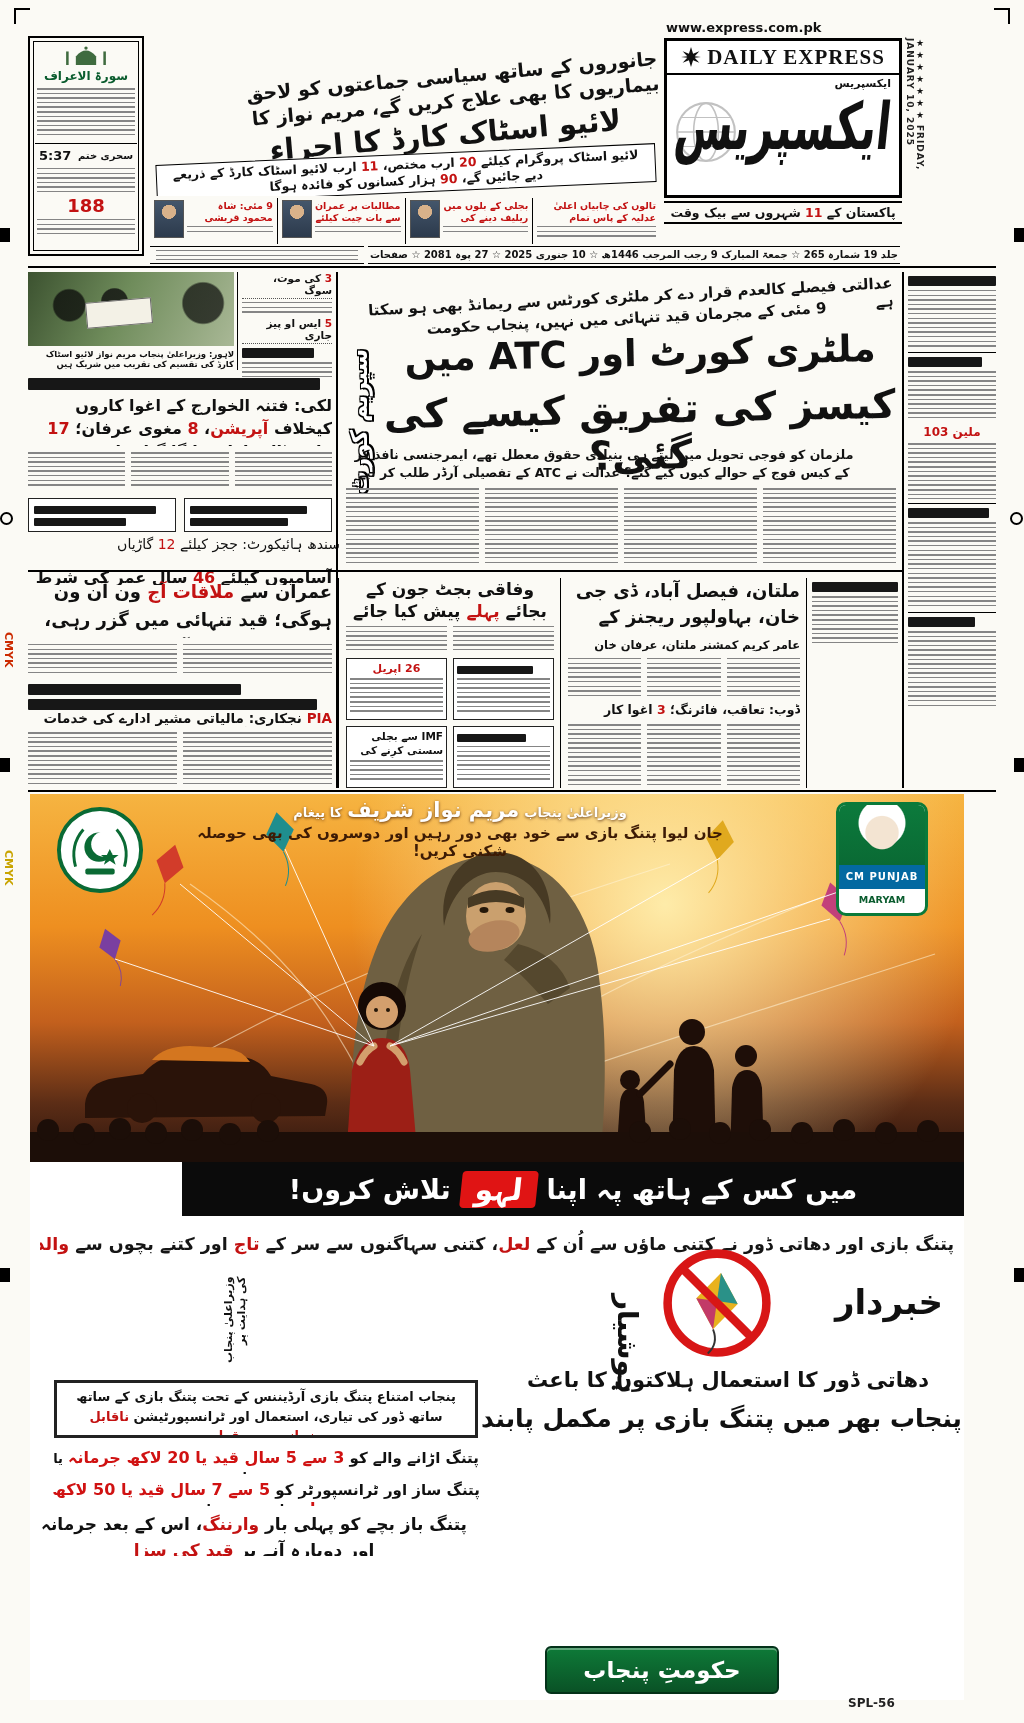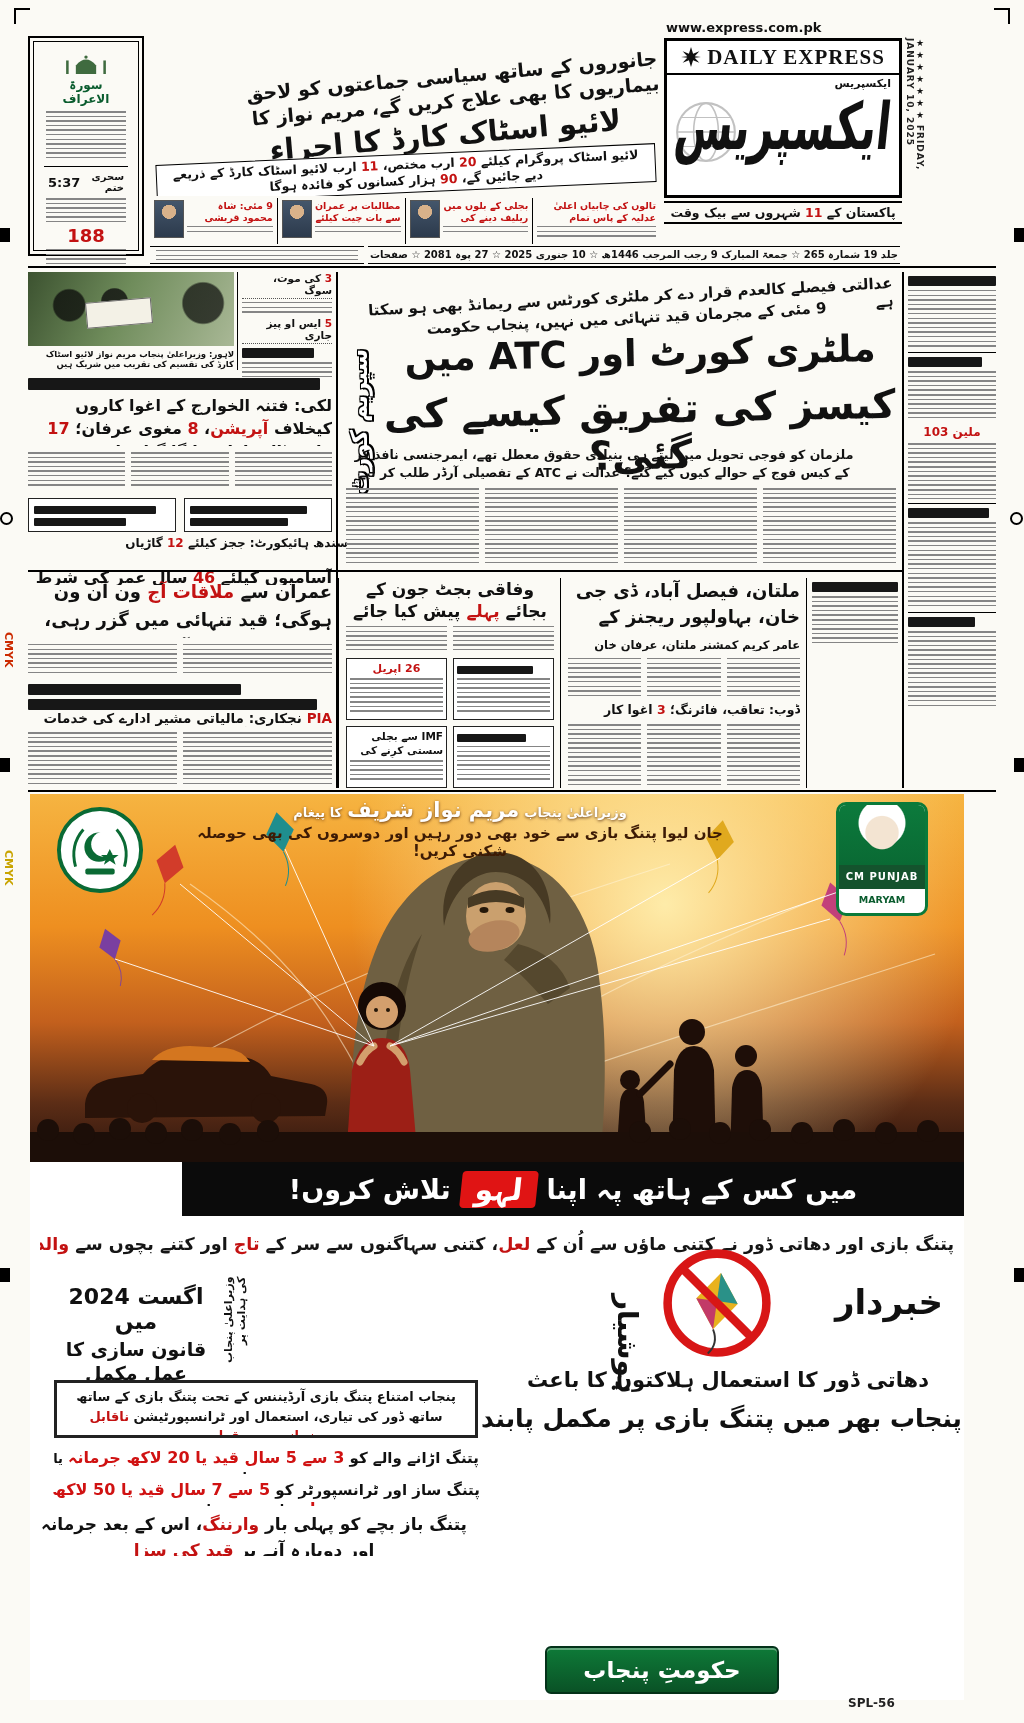--- a/index.html
+++ b/index.html
@@ -80,21 +80,21 @@
   <div class="abs ur b c clip" style="left:664px;top:201px;width:238px;height:23px;border-top:2px solid #000;border-bottom:2px solid #000;font-size:12.5px;line-height:19px">
     <span>پاکستان کے </span><span class="red">11</span><span> شہروں سے بیک وقت شائع ہونے والا اخبار</span>
   </div>
 
   <div class="abs ur b c clip" style="left:368px;top:246px;width:532px;height:18px;border-top:1.5px solid #000;border-bottom:1.5px solid #000;font-size:10px;line-height:15px">جلد 19 شمارہ 265 ☆ جمعۃ المبارک 9 رجب المرجب 1446ھ ☆ 10 جنوری 2025 ☆ 27 پوہ 2081 ☆ صفحات 8 ☆ قیمت 40 روپے</div>
   <div class="abs clip" style="left:150px;top:246px;width:214px;height:18px;border-top:1.5px solid #000;border-bottom: 1.5px solid #000">
     <div class="fk" style="margin:3px 6px;height:10px"></div>
   </div>
 
   <div class="abs" style="left:28px;top:36px;width:116px;height:220px;border:2px solid #000;padding:3px">
-    <div style="border:1px solid #000;height:100%;padding:10px">
+    <div style="border:1px solid #000;height:100%;padding:1px">
       <div class="c">
         <svg width="56" height="22" viewBox="0 0 60 26">
             <path d="M8,26 L8,10" stroke="#3f6b3f" stroke-width="3"></path>
             <path d="M52,26 L52,10" stroke="#3f6b3f" stroke-width="3"></path>
             <path d="M18,26 L18,16 Q30,2 42,16 L42,26 Z" fill="#3f6b3f"></path>
             <circle cx="30" cy="6" r="2" fill="#3f6b3f"></circle>
           </svg>
       </div>
       <div class="ur b c" style="font-size:12px;color:#0a5c2e">سورۃ الاعراف</div>
       <div class="fk" style="height:50px;margin:5px 2px"></div>
@@ -174,21 +174,21 @@
       </div>
   </div>
   <div class="abs box" style="left:28px;top:498px;width:148px;height:34px;padding:3px 5px">
     <div class="hb" style="width:90%;height:8px"></div>
     <div class="hb" style="width:68%;height:8px"></div>
   </div>
   <div class="abs box" style="left:184px;top:498px;width:148px;height:34px;padding:3px 5px">
     <div class="hb" style="width:86%;height:8px"></div>
     <div class="hb" style="width:72%;height:8px"></div>
   </div>
-  <div class="abs ur clip" style="left:44px;top:536px;width:304px;height:17px;font-size:12px;font-weight:700">
+  <div class="abs ur clip" style="left:36px;top:536px;width:304px;height:17px;font-size:14px;font-weight:400">
     <span>سندھ ہائیکورٹ: ججز کیلئے </span><span class="red">12</span><span> گاڑیاں</span>
   </div>
   <div class="abs ur clip" style="left:28px;top:568px;width:304px;height:17px;font-size:16px;font-weight:900">
     <span>آسامیوں کیلئے </span><span class="red">46</span><span> سال عمر کی شرط</span>
   </div>
 
   <div class="abs rule" style="left:336px;top:272px;width:2px;height:516px"></div>
   <div class="abs rule" style="left:902px;top:272px;width:2px;height:516px"></div>
 
   <div class="abs clip" style="left:344px;top:272px;width:554px;height:294px">
@@ -413,40 +413,36 @@
         <div class="ur" style="text-shadow:0 1px 3px rgba(60,20,0,.8)">
           <span class="white b" style="font-size:13px">وزیراعلیٰ پنجاب</span>
           <span class="white" style="font-size:21px;font-weight:900">مریم نواز شریف</span>
           <span class="white b" style="font-size:13px">کا پیغام</span>
         </div>
         <div class="ur" style="font-size:15px;font-weight:900;color:#3d1b05;margin-top:2px">جان لیوا پتنگ بازی سے خود بھی دور رہیں اور دوسروں کی بھی حوصلہ شکنی کریں!</div>
       </div>
 
       <div class="abs clip" style="right:36px;top:8px;width:92px;height:114px;background:#fff;border:3px solid #0a7a3a;border-radius:10px">
         <div style="height:60px;background:radial-gradient(circle at 50% 46%,#f3e4d2 30%,rgba(0,0,0,0) 32%),radial-gradient(circle at 50% 30%,#ffffff 38%,rgba(0,0,0,0) 40%),linear-gradient(#0c7a3c,#0a6a34)"></div>
-        <div class="c" style="height:24px;background:#14532d;color:#fff;font-size:10px;font-weight:900;line-height:24px;letter-spacing:1px">CM PUNJAB</div>
+        <div class="c" style="height:24px;background:#0369a1;color:#fff;font-size:10px;font-weight:900;line-height:24px;letter-spacing:1px">CM PUNJAB</div>
         <div class="c" style="height:24px;color:#0a5c2e;font-size:9.5px;font-weight:900;line-height:22px">MARYAM NAWAZ</div>
       </div>
     </div>
 
     <div class="abs ur clip" style="left:152px;top:368px;width:782px;height:54px;background:#0b0b0b;display:flex;align-items:center;justify-content:center;gap:10px">
       <span class="white" style="font-size:27px;font-weight:900">میں کس کے ہاتھ پہ اپنا </span>
       <span style="background:#e01414;color:#fff;font-size:30px;font-weight:900;padding:1px 14px;border-radius:4px;transform:skewX(-6deg)">لہو</span>
       <span class="white" style="font-size:27px;font-weight:900"> تلاش کروں!</span>
     </div>
 
     <div class="abs ur c clip" style="left:10px;top:434px;width:914px;height:32px;font-size:17.5px;font-weight:900;white-space:nowrap;line-height:32px;color:#151515">
       <span>پتنگ بازی اور دھاتی ڈور نے کتنی ماؤں سے اُن کے </span><span class="red">لعل</span><span>، کتنی سہاگنوں سے سر کے </span><span class="red">تاج</span><span> اور کتنے بچوں سے </span><span class="red">والد چھین لئے!</span>
     </div>
 
     <div class="abs vtx flip ur clip" style="left:192px;top:482px;width:36px;height:96px;font-size:11px;font-weight:800">وزیراعلیٰ پنجاب کی ہدایت پر</div>
-    <div class="abs c" style="left:24px;top:490px;width:164px">
-      <div class="ur" style="font-size:22px;font-weight:900">اگست 2024 میں</div>
-      <div class="ur" style="font-size:19px;font-weight:900;line-height:1.25;margin-top:4px">قانون سازی کا عمل مکمل</div>
-    </div>
 
     <div class="abs ur c clip" style="left:24px;top:586px;width:424px;height:58px;border:3px solid #222;padding:4px 8px;font-size:13px;font-weight:900;line-height:1.5">
       <span>پنجاب امتناع پتنگ بازی آرڈیننس کے تحت پتنگ بازی کے ساتھ ساتھ ڈور کی تیاری، استعمال اور ٹرانسپورٹیشن </span><span class="red">ناقابل ضمانت جرم قرار</span>
     </div>
 
     <div class="abs ur c clip" style="left:14px;top:654px;width:444px;height:26px">
       <span style="font-size:15px;font-weight:900">پتنگ اڑانے والے کو </span>
       <span style="font-size:16px;font-weight:900;color:#d01212">3 سے 5 سال قید یا 20 لاکھ جرمانہ</span>
       <span style="font-size:13px;font-weight:800"> یا دونوں سزائیں</span>
     </div>

